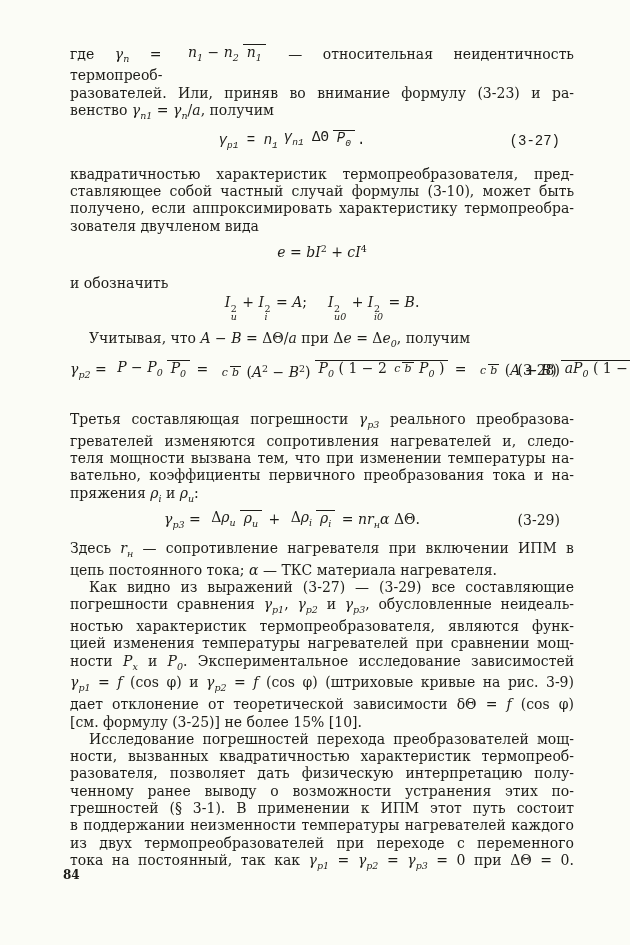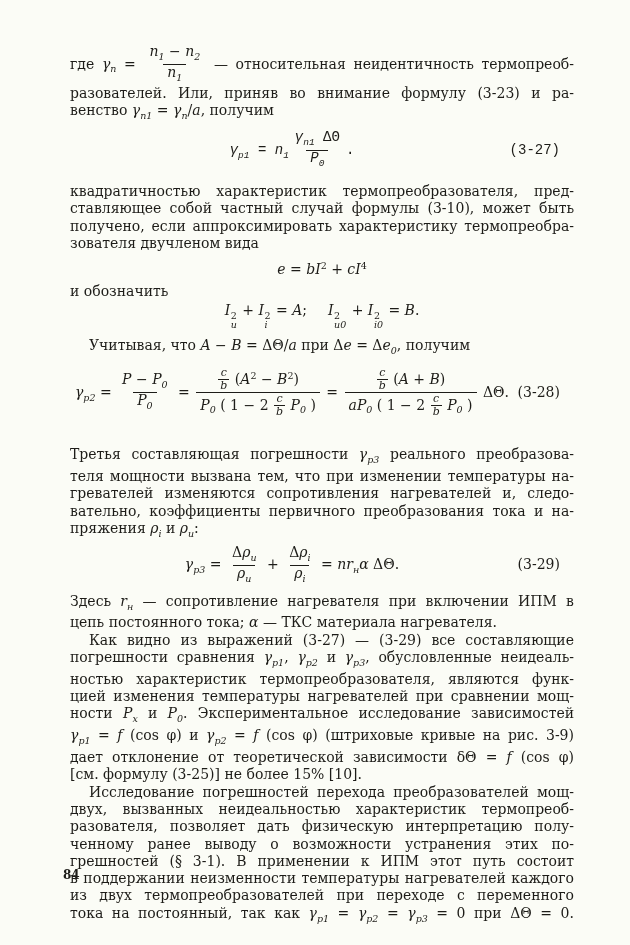--- a/index.html
+++ b/index.html
@@ -18,39 +18,39 @@
     text-rendering:optimizeLegibility;
   }
   .para{margin:0;}
   .line{text-align:justify;text-align-last:justify;}
   .line.last{text-align-last:left;}
   .line.ind{text-indent:19px;}
   .it{font-style:italic;}
   .sb{font-size:9.5px;font-style:italic;vertical-align:-3.5px;}
   .sp{font-size:9.5px;vertical-align:5px;}
   .frac{
-    display:inline-flex;flex-direction:column;align-items:center;
+    display:inline-flex;align-items:center;
     vertical-align:middle;margin:0 2px;line-height:15.5px;
   }
   .fn,.fd{padding:0 4px;text-align:center;white-space:nowrap;}
   .fd{border-top:1px solid #1d1c18;}
   .fr-sm{font-size:11px;line-height:12px;margin:0 1px;}
   .fr-sm .fn,.fr-sm .fd{padding:0 2px;}
   .ss{
     display:inline-flex;flex-direction:column;align-items:flex-start;
     font-size:9.5px;line-height:8.5px;vertical-align:-4.5px;margin:0 1px 0 0.5px;
   }
   .ssp{display:block;}
   .ssb{display:block;font-style:italic;}
   .eq{position:relative;display:block;text-align:center;padding-right:60px;}
   .eq .eqbody{display:inline;white-space:nowrap;}
   .eqno{position:absolute;right:14px;top:50%;transform:translateY(-50%);font-style:normal;}
   .eq-nonum{padding-right:0;}
   .eq-327{margin:6px 0 12px;font-family:Liberation Mono, monospace;}
-  .eq-e{margin:5px 0 4px;}
+  .eq-e{margin:5px 0 14px;}
   .eq-i{margin:2px 0 2px;}
   .p-uch{margin-top:8px;}
   .eq-328{margin:8px 0 0;}
   .p-3{margin-top:28px;}
   .eq-329{margin:3px 0 7px;}
   .pageno{
     position:absolute;left:63px;top:868px;
     font-weight:bold;font-size:12px;
   }
 </style>
@@ -114,22 +114,22 @@
                 <span class="fn"><span class="it">c</span></span>
                 <span class="fd"><span class="it">b</span></span>
               </span><span class="txt"> (</span><span class="it">A</span><span class="txt"> + </span><span class="it">B</span><span class="txt">)</span></span>
             <span class="fd"><span class="it">a</span><span class="it">P</span><span class="sb">0</span><span class="txt"> ( 1 − 2 </span><span class="frac fr-sm">
                 <span class="fn"><span class="it">c</span></span>
                 <span class="fd"><span class="it">b</span></span>
               </span><span class="txt"> </span><span class="it">P</span><span class="sb">0</span><span class="txt"> )</span></span>
           </span><span class="txt"> ΔΘ.</span></span><span class="eqno">(3-28)</span></div>
       <div class="para p-3">
         <div class="line"><span class="txt">Третья составляющая погрешности </span><span class="it">γ</span><span class="sb">p3</span><span class="txt"> реального преобразова-</span></div>
+        <div class="line"><span class="txt">гревателей изменяются сопротивления нагревателей и, следо-</span></div>
         <div class="line"><span class="txt">теля мощности вызвана тем, что при изменении температуры на-</span></div>
-        <div class="line"><span class="txt">гревателей изменяются сопротивления нагревателей и, следо-</span></div>
         <div class="line"><span class="txt">вательно, коэффициенты первичного преобразования тока и на-</span></div>
         <div class="line last"><span class="txt">пряжения </span><span class="it">ρ</span><span class="sb">i</span><span class="txt"> и </span><span class="it">ρ</span><span class="sb">u</span><span class="txt">:</span></div>
       </div>
       <div class="eq eq-329"><span class="eqbody"><span class="it">γ</span><span class="sb">p3</span><span class="txt"> = </span><span class="frac">
             <span class="fn"><span class="txt">Δ</span><span class="it">ρ</span><span class="sb">u</span></span>
             <span class="fd"><span class="it">ρ</span><span class="sb">u</span></span>
           </span><span class="txt"> + </span><span class="frac">
             <span class="fn"><span class="txt">Δ</span><span class="it">ρ</span><span class="sb">i</span></span>
             <span class="fd"><span class="it">ρ</span><span class="sb">i</span></span>
           </span><span class="txt"> = </span><span class="it">nr</span><span class="sb">н</span><span class="it">α</span><span class="txt"> ΔΘ.</span></span><span class="eqno">(3-29)</span></div>
@@ -142,21 +142,21 @@
         <div class="line"><span class="txt">погрешности сравнения </span><span class="it">γ</span><span class="sb">p1</span><span class="txt">, </span><span class="it">γ</span><span class="sb">p2</span><span class="txt"> и </span><span class="it">γ</span><span class="sb">p3</span><span class="txt">, обусловленные неидеаль-</span></div>
         <div class="line"><span class="txt">ностью характеристик термопреобразователя, являются функ-</span></div>
         <div class="line"><span class="txt">цией изменения температуры нагревателей при сравнении мощ-</span></div>
         <div class="line"><span class="txt">ности </span><span class="it">P</span><span class="sb">x</span><span class="txt"> и </span><span class="it">P</span><span class="sb">0</span><span class="txt">. Экспериментальное исследование зависимостей</span></div>
         <div class="line"><span class="it">γ</span><span class="sb">p1</span><span class="txt"> = </span><span class="it">f</span><span class="txt"> (cos φ) и </span><span class="it">γ</span><span class="sb">p2</span><span class="txt"> = </span><span class="it">f</span><span class="txt"> (cos φ) (штриховые кривые на рис. 3-9)</span></div>
         <div class="line"><span class="txt">дает отклонение от теоретической зависимости δΘ = </span><span class="it">f</span><span class="txt"> (cos φ)</span></div>
         <div class="line last"><span class="txt">[см. формулу (3-25)] не более 15% [10].</span></div>
       </div>
       <div class="para">
         <div class="line ind"><span class="txt">Исследование погрешностей перехода преобразователей мощ-</span></div>
-        <div class="line"><span class="txt">двух, вызванных неидеальностью характеристик термопреоб-</span></div>
+        <div class="line"><span class="txt">ности, вызванных квадратичностью характеристик термопреоб-</span></div>
         <div class="line"><span class="txt">разователя, позволяет дать физическую интерпретацию полу-</span></div>
         <div class="line"><span class="txt">ченному ранее выводу о возможности устранения этих по-</span></div>
         <div class="line"><span class="txt">грешностей (§ 3-1). В применении к ИПМ этот путь состоит</span></div>
         <div class="line"><span class="txt">в поддержании неизменности температуры нагревателей каждого</span></div>
         <div class="line"><span class="txt">из двух термопреобразователей при переходе с переменного</span></div>
         <div class="line"><span class="txt">тока на постоянный, так как </span><span class="it">γ</span><span class="sb">p1</span><span class="txt"> = </span><span class="it">γ</span><span class="sb">p2</span><span class="txt"> = </span><span class="it">γ</span><span class="sb">p3</span><span class="txt"> = 0 при ΔΘ = 0.</span></div>
       </div>
     </div>
   <div class="pageno">84</div>
 </div>

